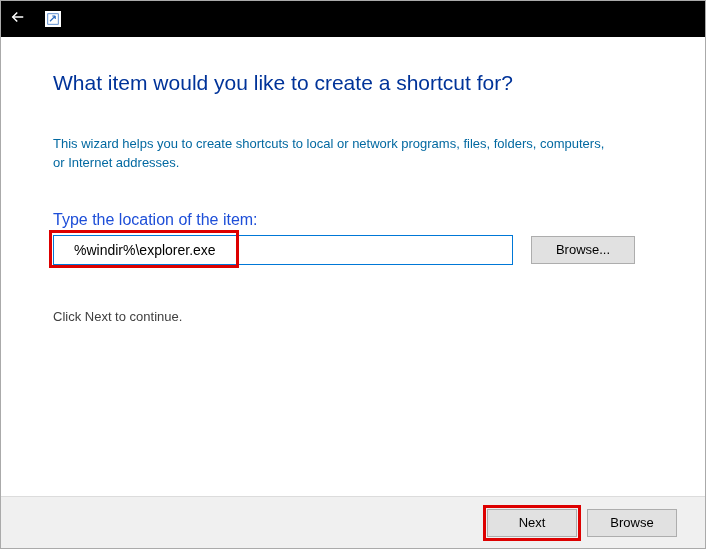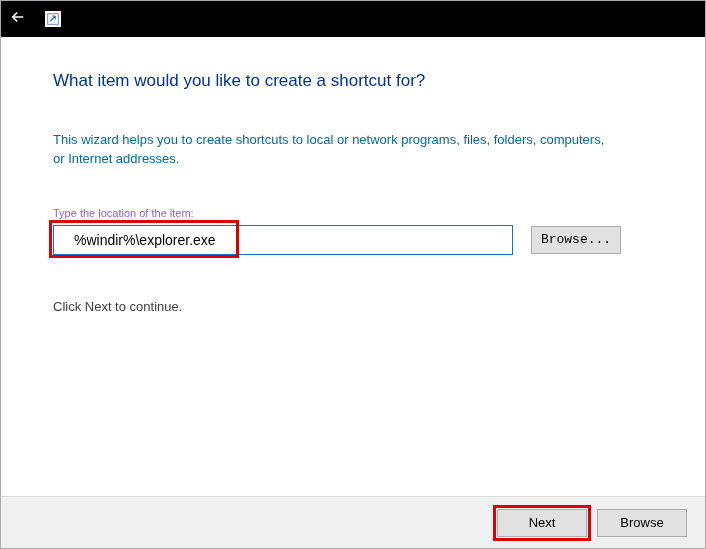--- a/index.html
+++ b/index.html
@@ -33,34 +33,34 @@
       display: inline-flex;
       align-items: center;
       justify-content: center;
     }
     .title-icon svg { width: 12px; height: 12px; }
     .content {
       padding: 34px 40px 0 52px;
     }
     .heading {
       color: #003399;
-      font-size: 17px;
+      font-size: 21px;
       font-weight: 400;
       margin-bottom: 40px;
     }
     .description {
       color: #0369a1;
       font-size: 13px;
       line-height: 1.45;
       margin-bottom: 38px;
       max-width: 560px;
     }
     .field-label {
-      color: #8b5cf6;
-      font-size: 11px;
+      color: #1d4ed8;
+      font-size: 16px;
       margin-bottom: 6px;
     }
     .input-row {
       display: flex;
       align-items: center;
       gap: 18px;
       margin-bottom: 44px;
     }
     .input-wrapper {
       position: relative;
@@ -79,44 +79,44 @@
     .red-outline-input {
       position: absolute;
       top: -5px;
       left: -4px;
       width: 190px;
       height: 38px;
       border: 3px solid #d00;
       pointer-events: none;
     }
     .browse-btn {
-      width: 90px;
+      width: 104px;
       height: 28px;
       background: #e1e1e1;
       border: 1px solid #adadad;
-      font-family: Liberation Mono, monospace;
+      font-family: Liberation Sans, sans-serif;
       font-size: 13px;
       cursor: pointer;
     }
     .continue-text {
       font-size: 13px;
       color: #404040;
     }
     .footer {
       position: absolute;
       bottom: 0;
       left: 0;
       right: 0;
       height: 52px;
       background: #f0f0f0;
       border-top: 1px solid #dcdcdc;
       display: flex;
       align-items: center;
       justify-content: flex-end;
-      padding: 0 18px;
+      padding: 0 28px;
       gap: 10px;
     }
     .footer-btn {
       width: 90px;
       height: 28px;
       background: #e1e1e1;
       border: 1px solid #adadad;
       font-family: inherit;
       font-size: 13px;
       cursor: pointer;

